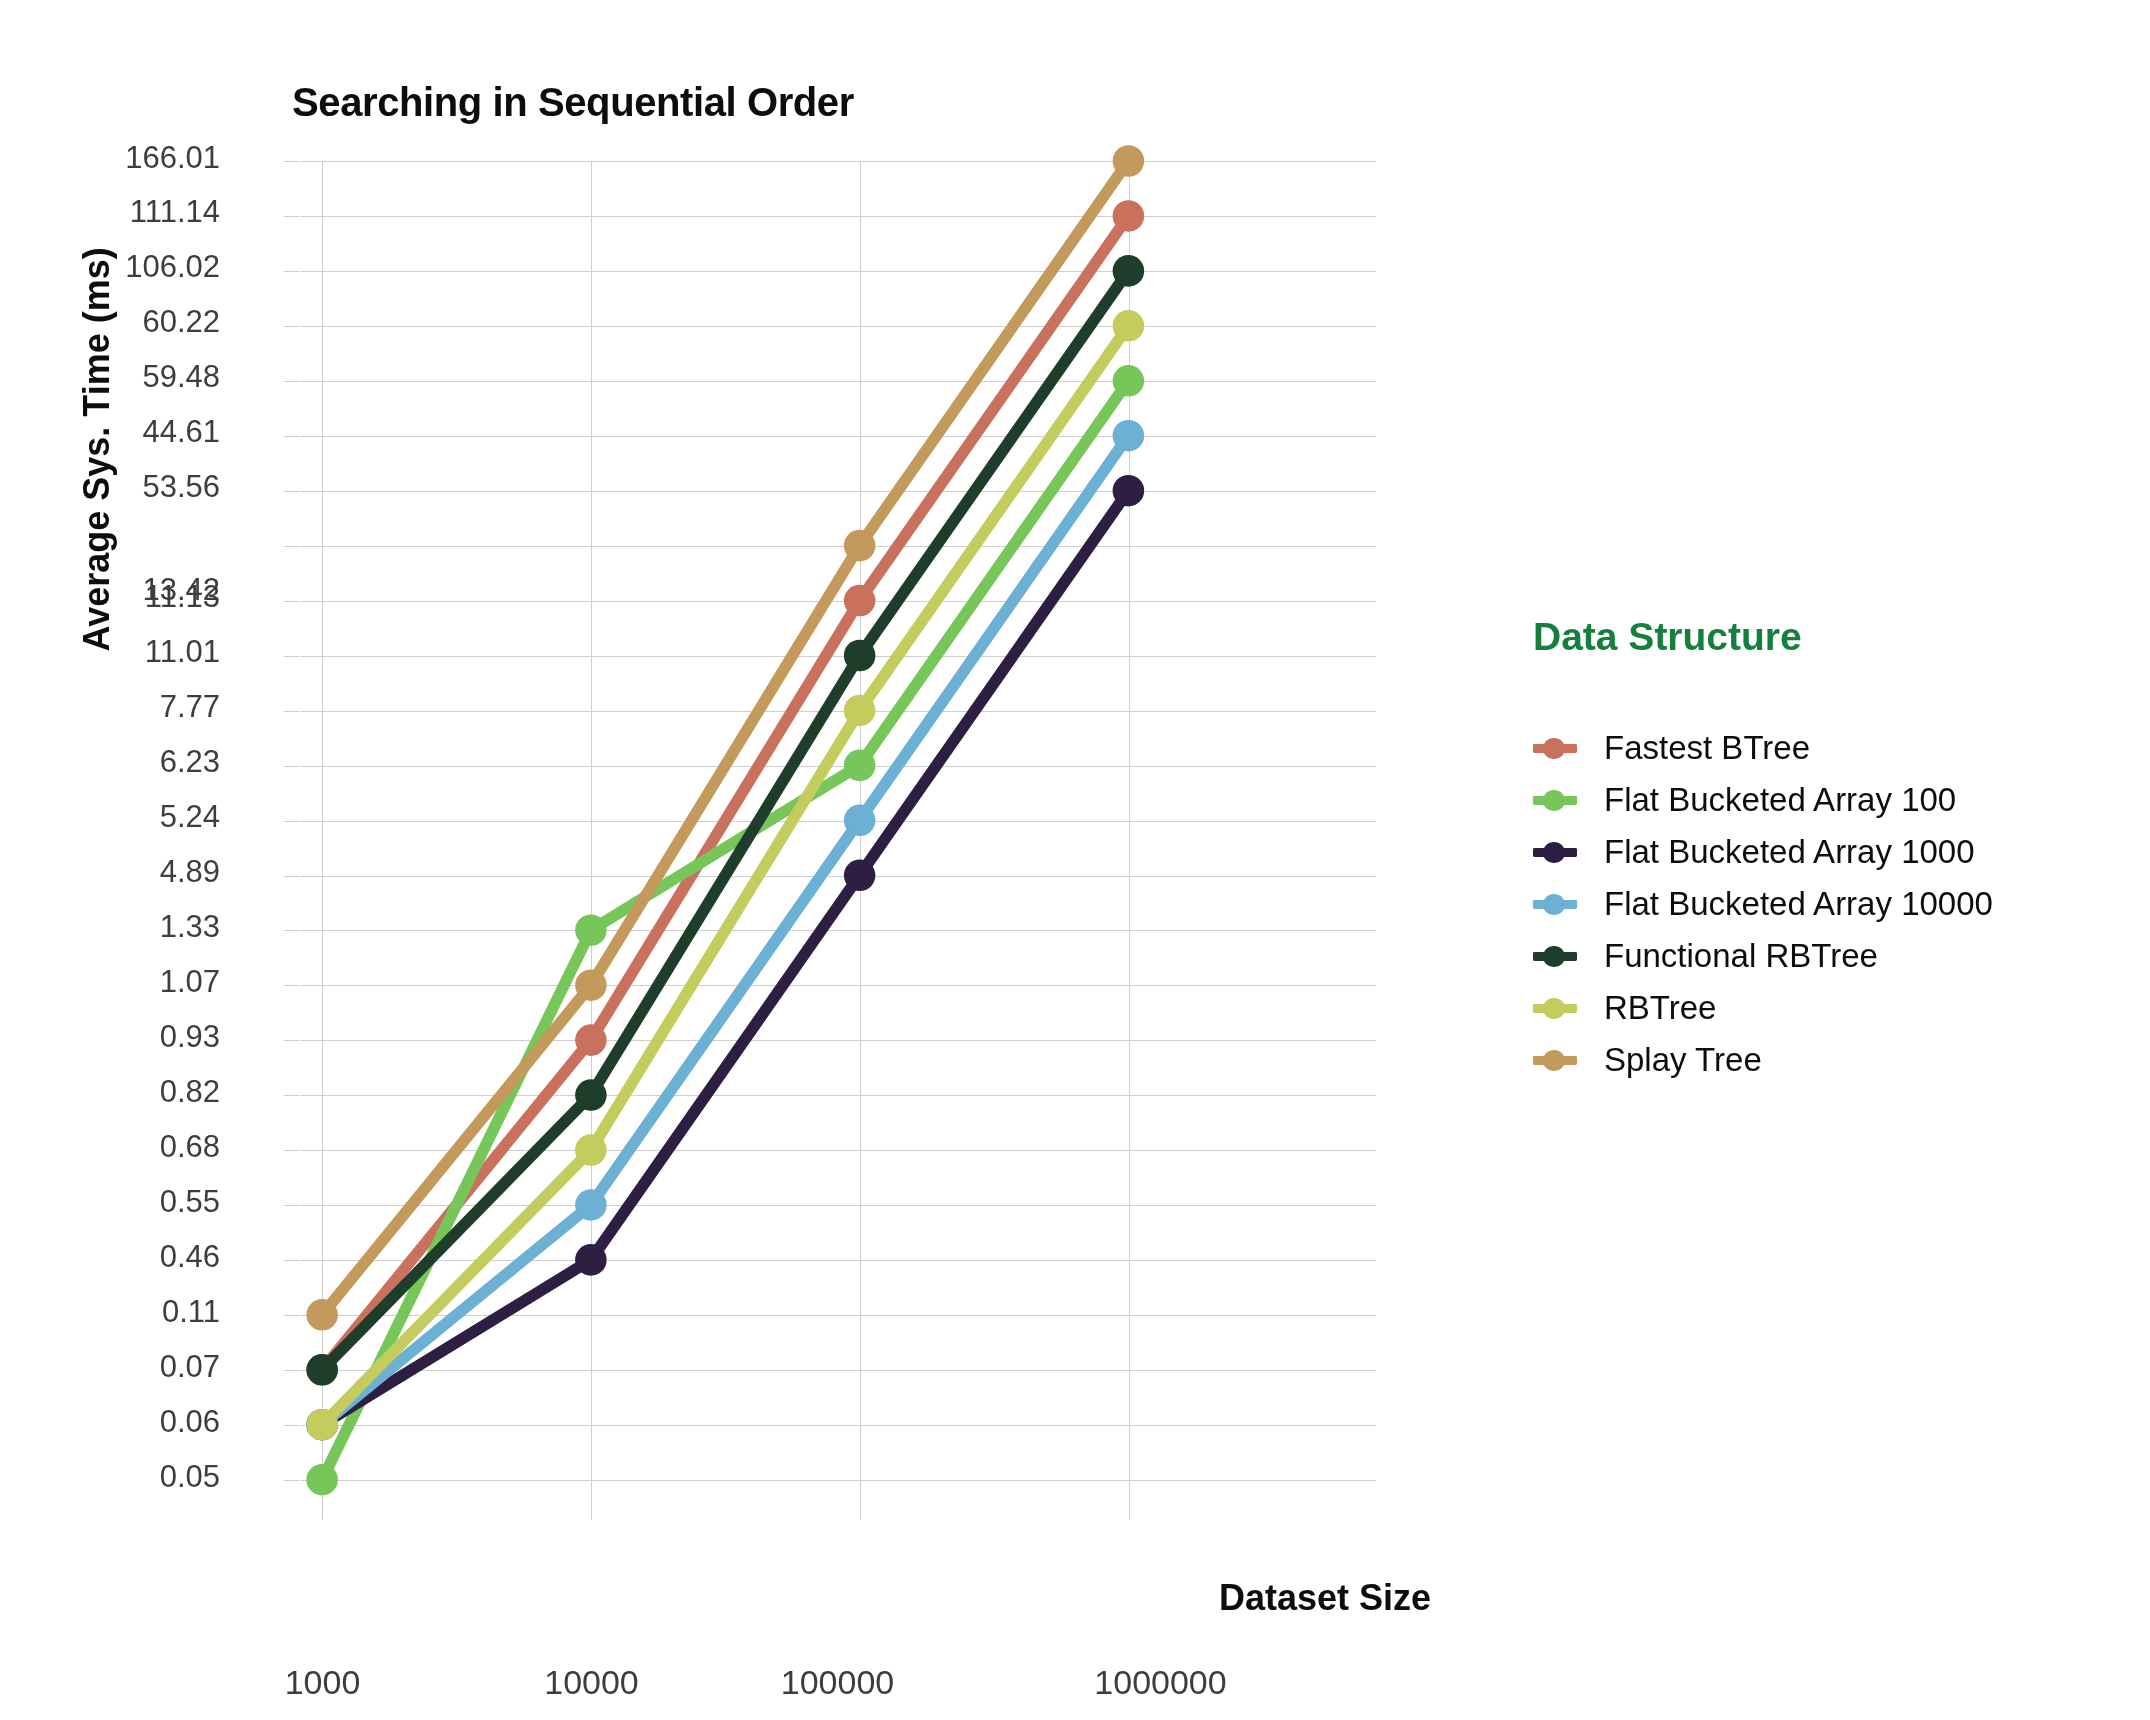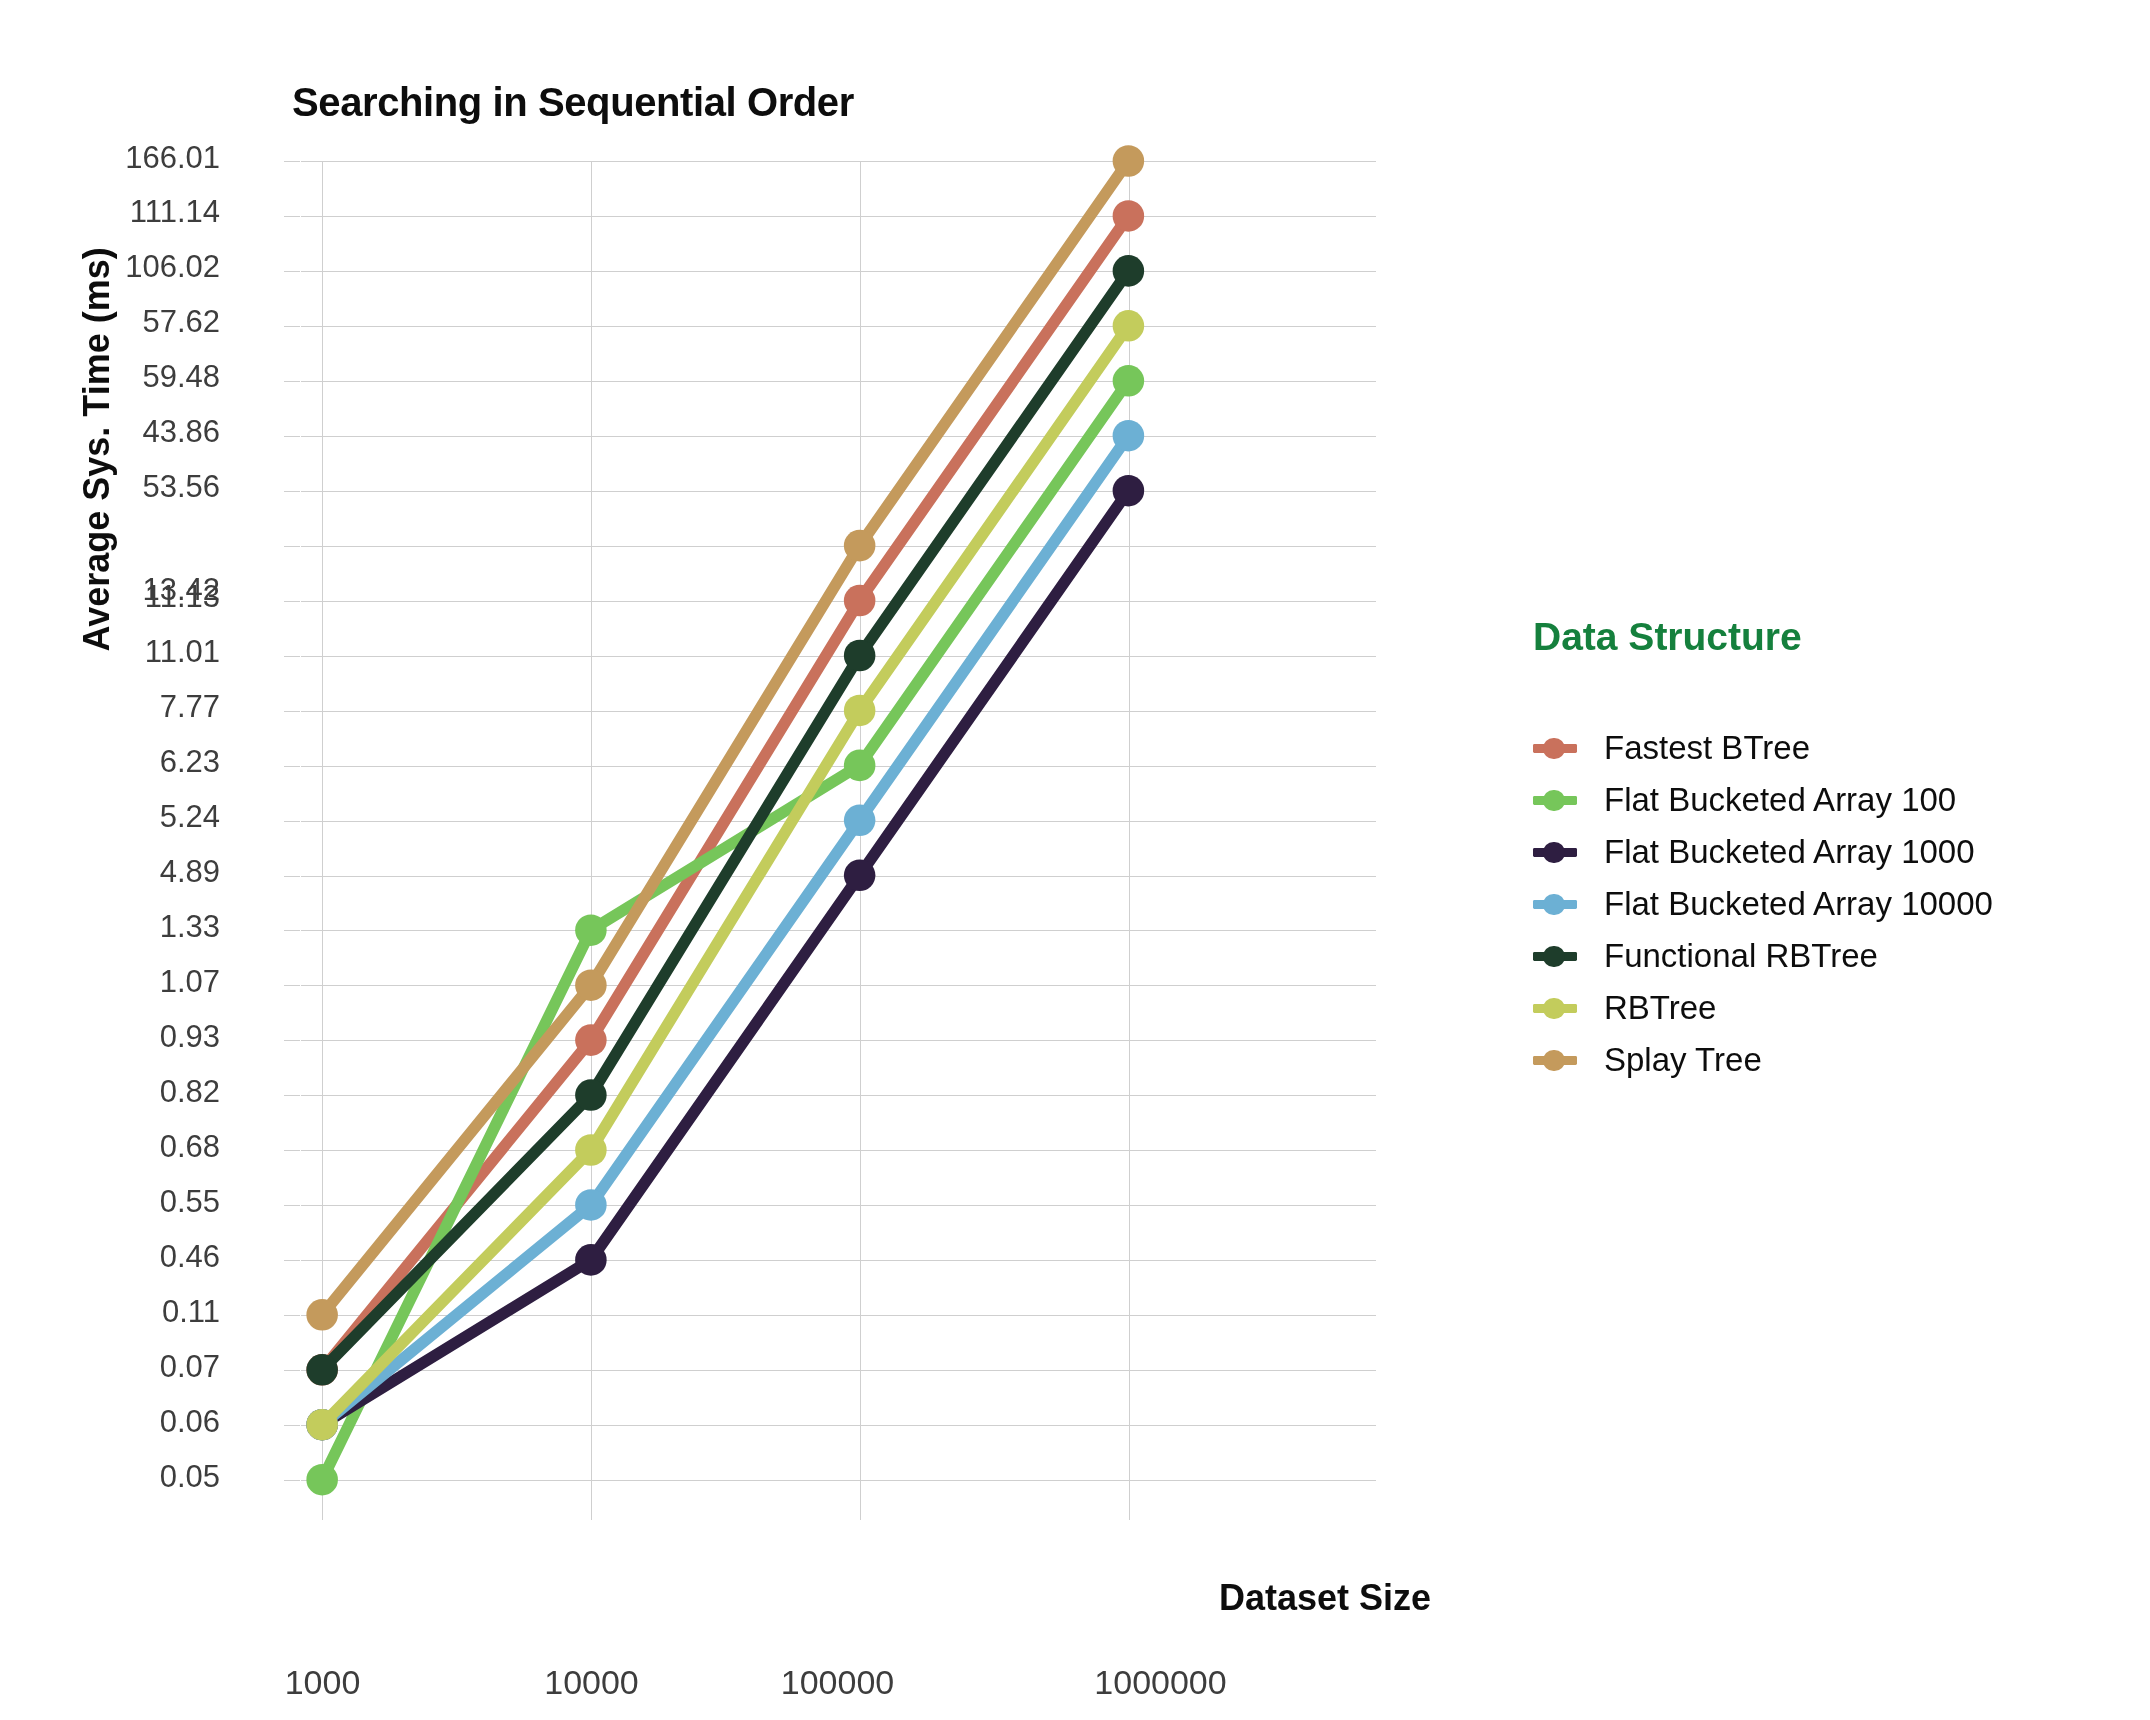--- a/index.html
+++ b/index.html
@@ -253,23 +253,23 @@
         <div class="tick-v-ext" style="left: 290px; top: 1333px;"></div>
         <div class="gridline-v" style="left: 559px;"></div>
         <div class="tick-v-ext" style="left: 559px; top: 1333px;"></div>
         <div class="gridline-v" style="left: 828px;"></div>
         <div class="tick-v-ext" style="left: 828px; top: 1333px;"></div>
       </div>
     <div id="ytick-labels">
         <div class="ytick" style="top: -21.5px;">166.01</div>
         <div class="ytick" style="top: 33px;">111.14</div>
         <div class="ytick" style="top: 88px;">106.02</div>
-        <div class="ytick" style="top: 143px;">57.62</div>
+        <div class="ytick" style="top: 143px;">60.22</div>
         <div class="ytick" style="top: 198px;">59.48</div>
-        <div class="ytick" style="top: 253px;">43.86</div>
+        <div class="ytick" style="top: 253px;">44.61</div>
         <div class="ytick" style="top: 308px;">53.56</div>
         <div class="ytick" style="top: 363px; margin-top: 48px;">13.42</div>
         <div class="ytick" style="top: 418px;">11.13</div>
         <div class="ytick" style="top: 473px;">11.01</div>
         <div class="ytick" style="top: 528px;">7.77</div>
         <div class="ytick" style="top: 583px;">6.23</div>
         <div class="ytick" style="top: 638px;">5.24</div>
         <div class="ytick" style="top: 693px;">4.89</div>
         <div class="ytick" style="top: 748px;">1.33</div>
         <div class="ytick" style="top: 803px;">1.07</div>

